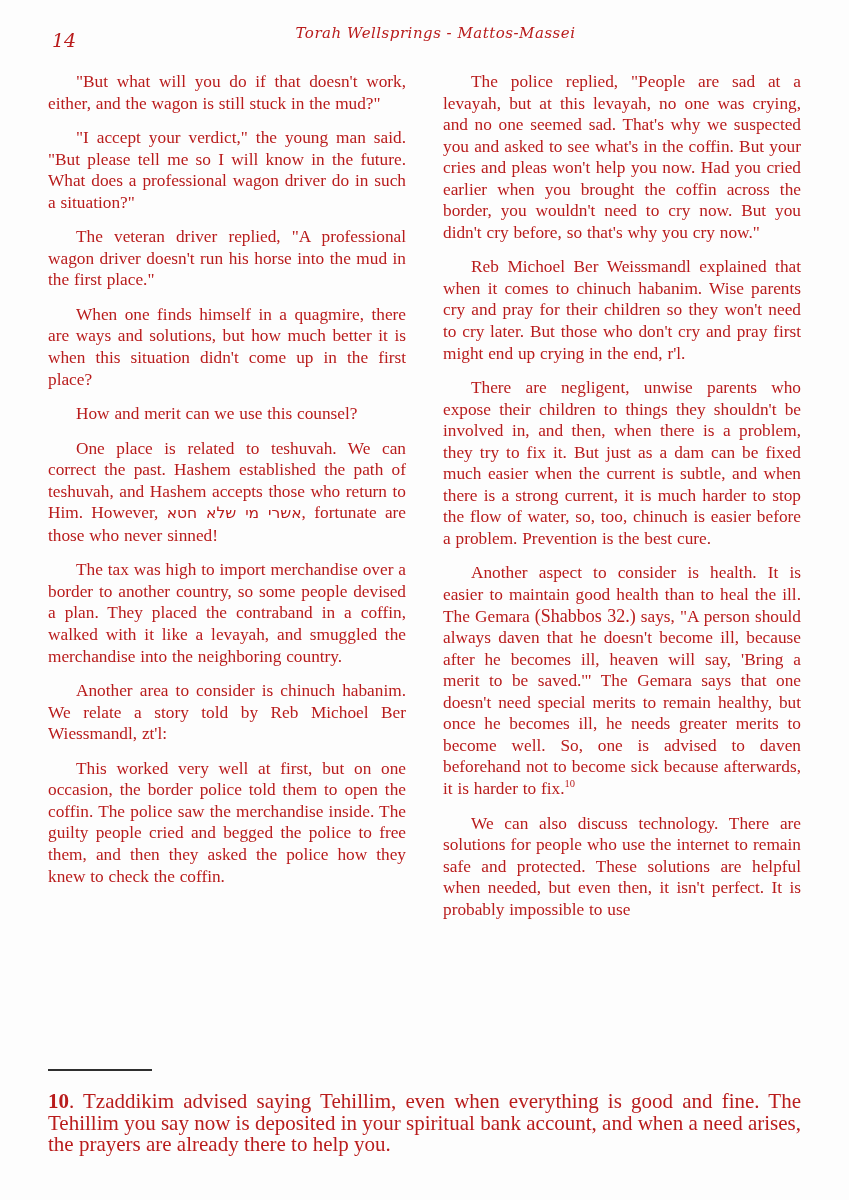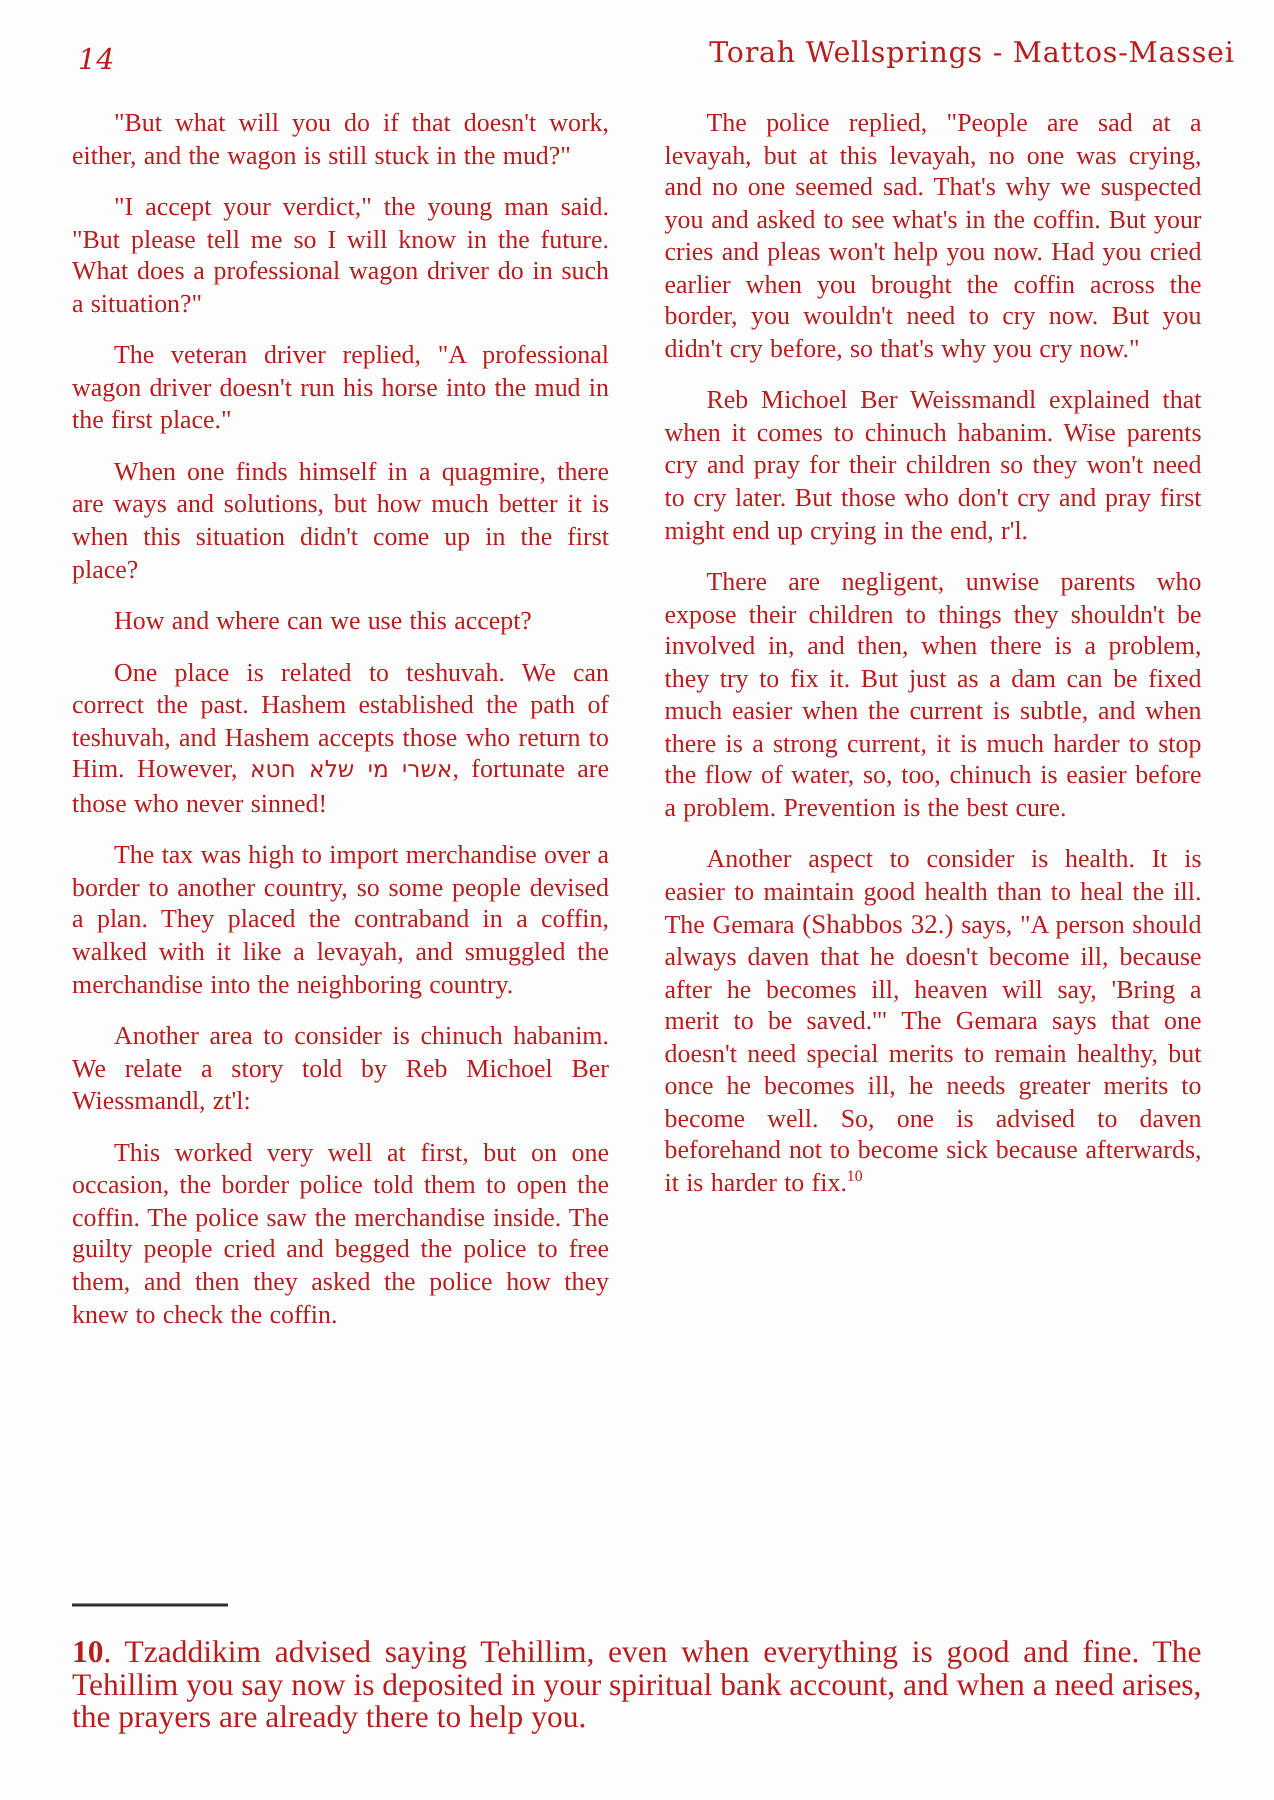--- a/index.html
+++ b/index.html
@@ -28,23 +28,24 @@
   .page-number {
     position: absolute;
     left: 4px;
     top: 5px;
     font-style: italic;
     font-size: 19px;
     font-family: "DejaVu Serif", serif;
   }
   .page-title {
     display: block;
-    text-align: right;
+    text-align: center;
+    font-style: italic;
     font-family: "DejaVu Serif", serif;
-    font-size: 19px;
+    font-size: 15px;
     letter-spacing: 0.5px;
   }
   
   .columns {
     position: absolute;
     top: 71px;
     left: 48px;
     width: 753px;
     display: flex;
     gap: 37px;
@@ -106,31 +107,32 @@
     <span class="page-number">14</span>
     <span class="page-title">Torah Wellsprings - Mattos-Massei</span>
   </div>
 
   <div class="columns">
     <div class="col" id="left-col">
         <p>"But what will you do if that doesn't work, either, and the wagon is still stuck in the mud?"</p>
         <p>"I accept your verdict," the young man said. "But please tell me so I will know in the future. What does a professional wagon driver do in such a situation?"</p>
         <p>The veteran driver replied, "A professional wagon driver doesn't run his horse into the mud in the first place."</p>
         <p>When one finds himself in a quagmire, there are ways and solutions, but how much better it is when this situation didn't come up in the first place?</p>
-        <p>How and where can we use this accept?</p>
+        <p>How and merit can we use this counsel?</p>
         <p>One place is related to teshuvah. We can correct the past. Hashem established the path of teshuvah, and Hashem accepts those who return to Him. However, <span class="seg-hebrew" dir="rtl">אשרי מי שלא חטא</span>, fortunate are those who never sinned!</p>
         <p>The tax was high to import merchandise over a border to another country, so some people devised a plan. They placed the contraband in a coffin, walked with it like a levayah, and smuggled the merchandise into the neighboring country.</p>
         <p>Another area to consider is chinuch habanim. We relate a story told by Reb Michoel Ber Wiessmandl, zt'l:</p>
         <p>This worked very well at first, but on one occasion, the border police told them to open the coffin. The police saw the merchandise inside. The guilty people cried and begged the police to free them, and then they asked the police how they knew to check the coffin.</p>
       </div>
     <div class="col" id="right-col">
         <p>The police replied, "People are sad at a levayah, but at this levayah, no one was crying, and no one seemed sad. That's why we suspected you and asked to see what's in the coffin. But your cries and pleas won't help you now. Had you cried earlier when you brought the coffin across the border, you wouldn't need to cry now. But you didn't cry before, so that's why you cry now."</p>
         <p>Reb Michoel Ber Weissmandl explained that when it comes to chinuch habanim. Wise parents cry and pray for their children so they won't need to cry later. But those who don't cry and pray first might end up crying in the end, r'l.</p>
         <p>There are negligent, unwise parents who expose their children to things they shouldn't be involved in, and then, when there is a problem, they try to fix it. But just as a dam can be fixed much easier when the current is subtle, and when there is a strong current, it is much harder to stop the flow of water, so, too, chinuch is easier before a problem. Prevention is the best cure.</p>
         <p>Another aspect to consider is health. It is easier to maintain good health than to heal the ill. The Gemara <span class="seg-small">(Shabbos 32.)</span> says, "A person should always daven that he doesn't become ill, because after he becomes ill, heaven will say, 'Bring a merit to be saved.'" The Gemara says that one doesn't need special merits to remain healthy, but once he becomes ill, he needs greater merits to become well. So, one is advised to daven beforehand not to become sick because afterwards, it is harder to fix.<sup class="seg-sup">10</sup></p>
+        <p>We can also discuss technology. There are solutions for people who use the internet to remain safe and protected. These solutions are helpful when needed, but even then, it isn't perfect. It is probably impossible to use</p>
       </div>
   </div>
 
   <div class="footnote-rule"></div>
 
   <p class="footnote"><span class="fn-marker">10</span><span>. Tzaddikim advised saying Tehillim, even when everything is good and fine. The Tehillim you say now is deposited in your spiritual bank account, and when a need arises, the prayers are already there to help you.</span></p>
 
 </div>
 
 </body></html>

